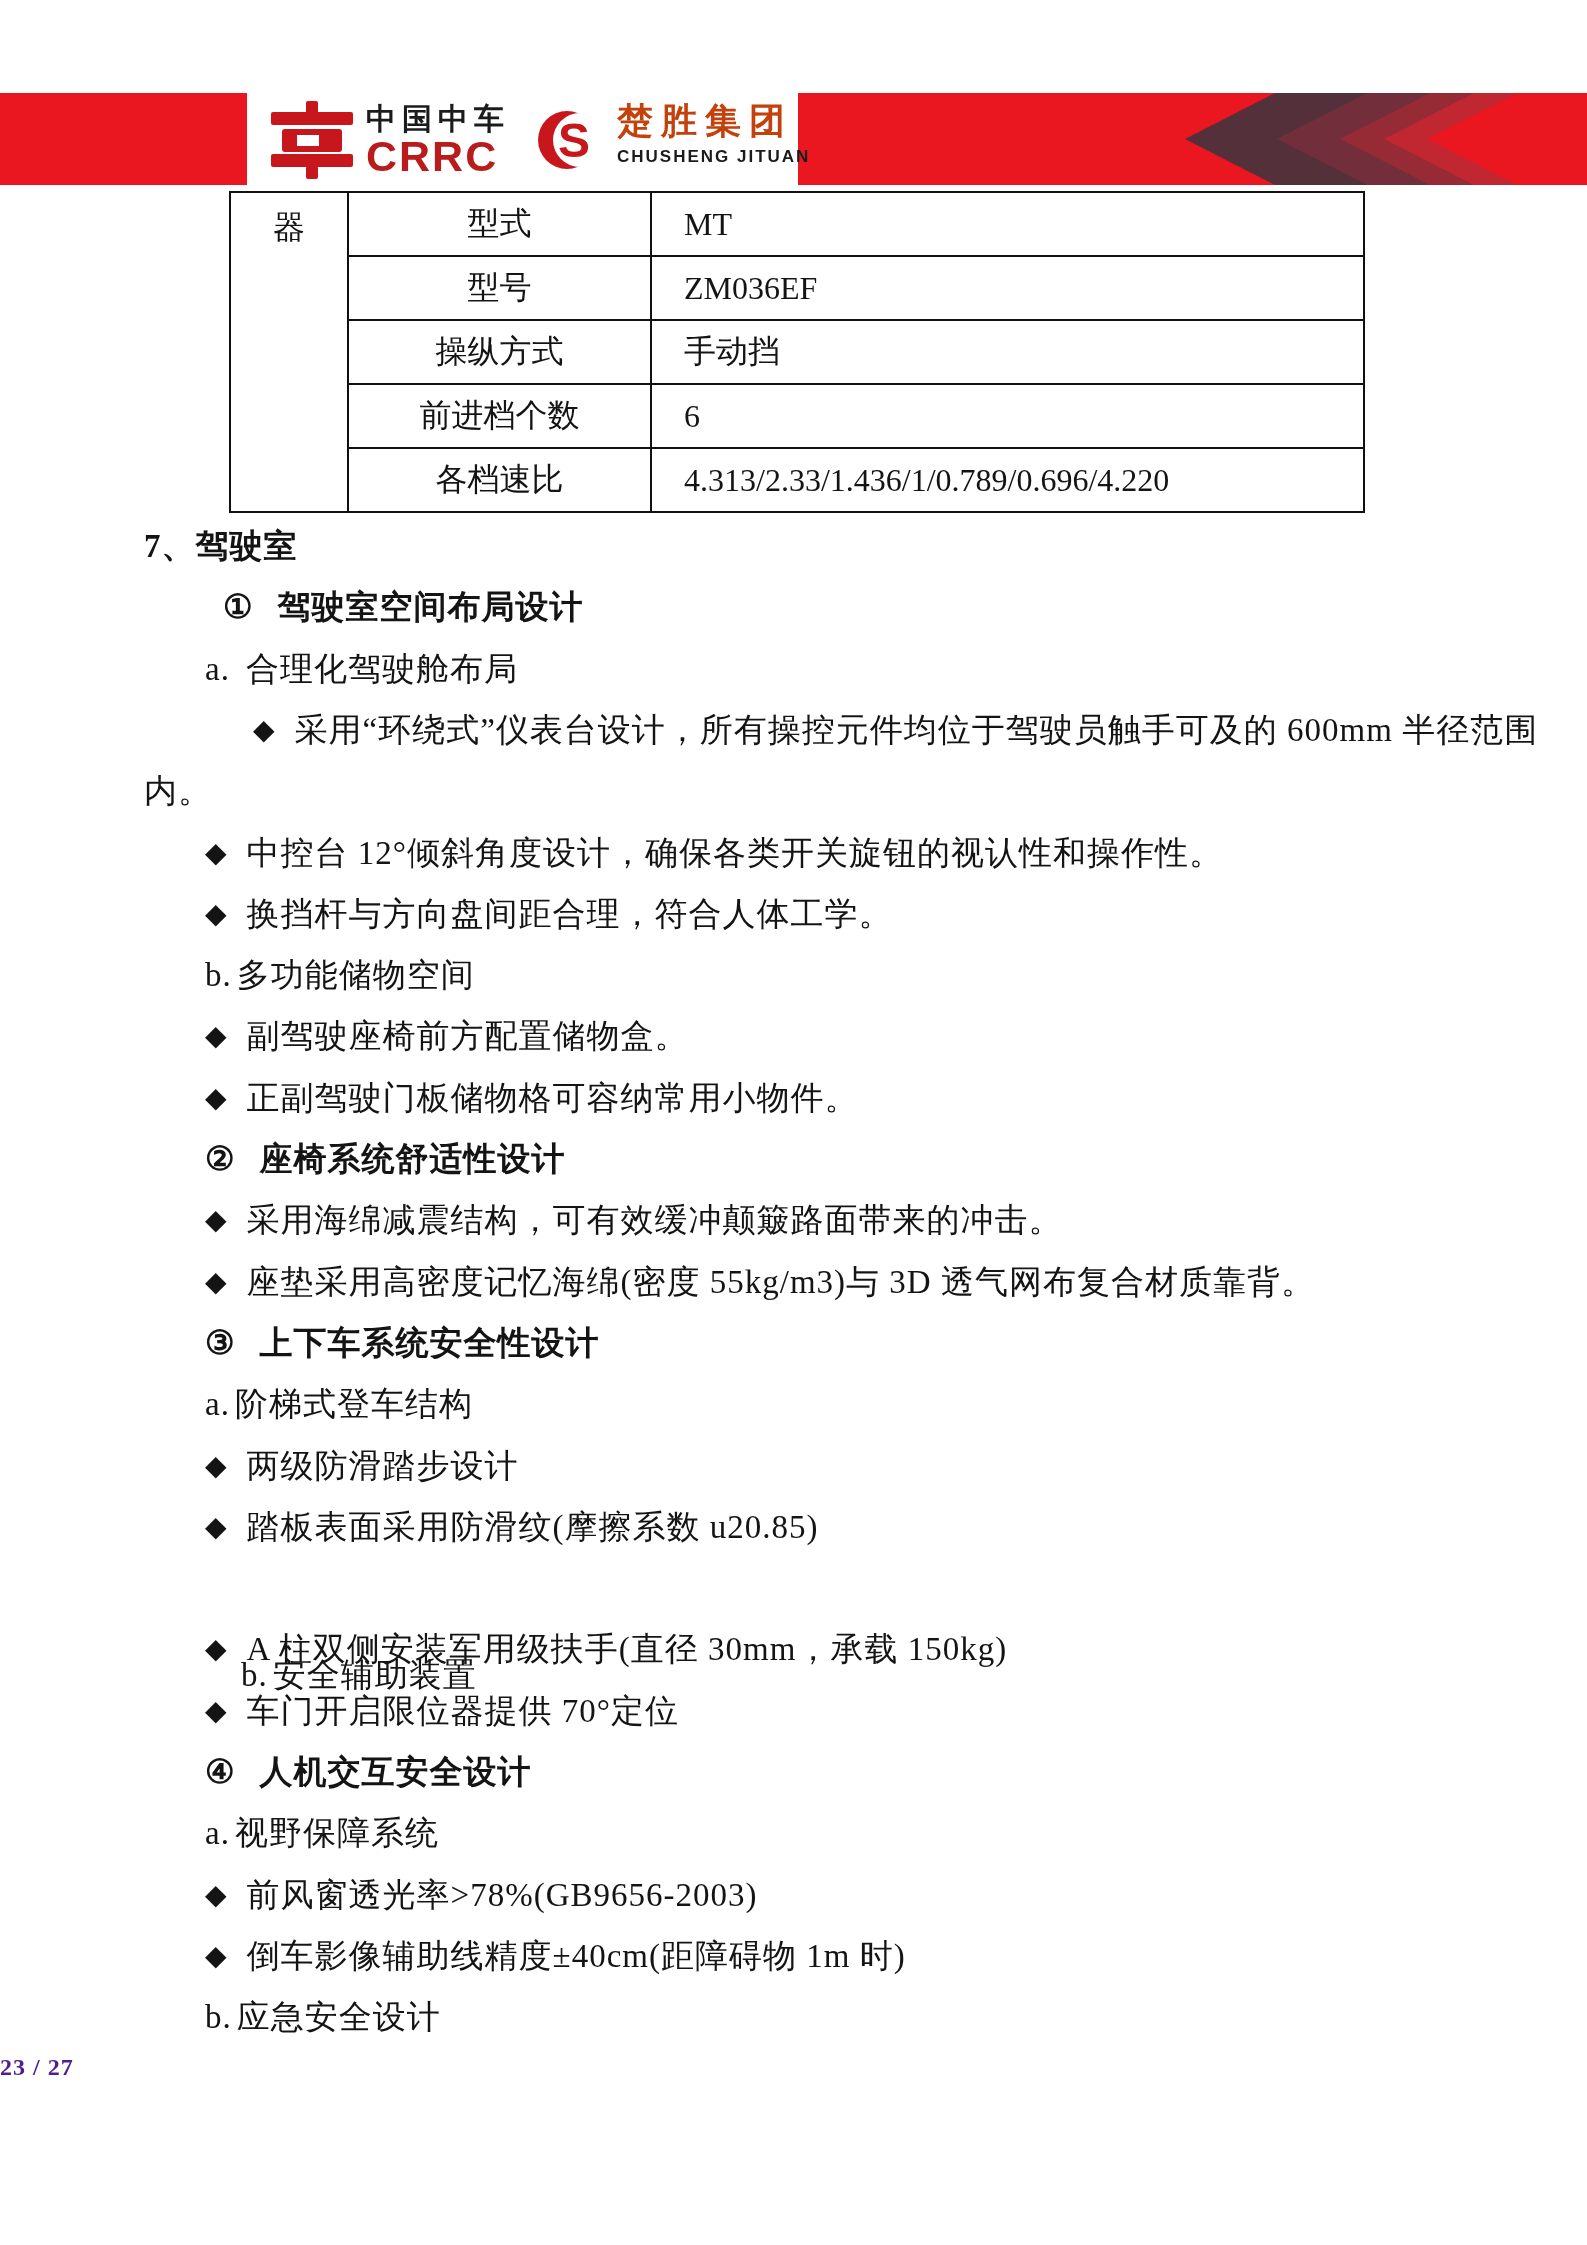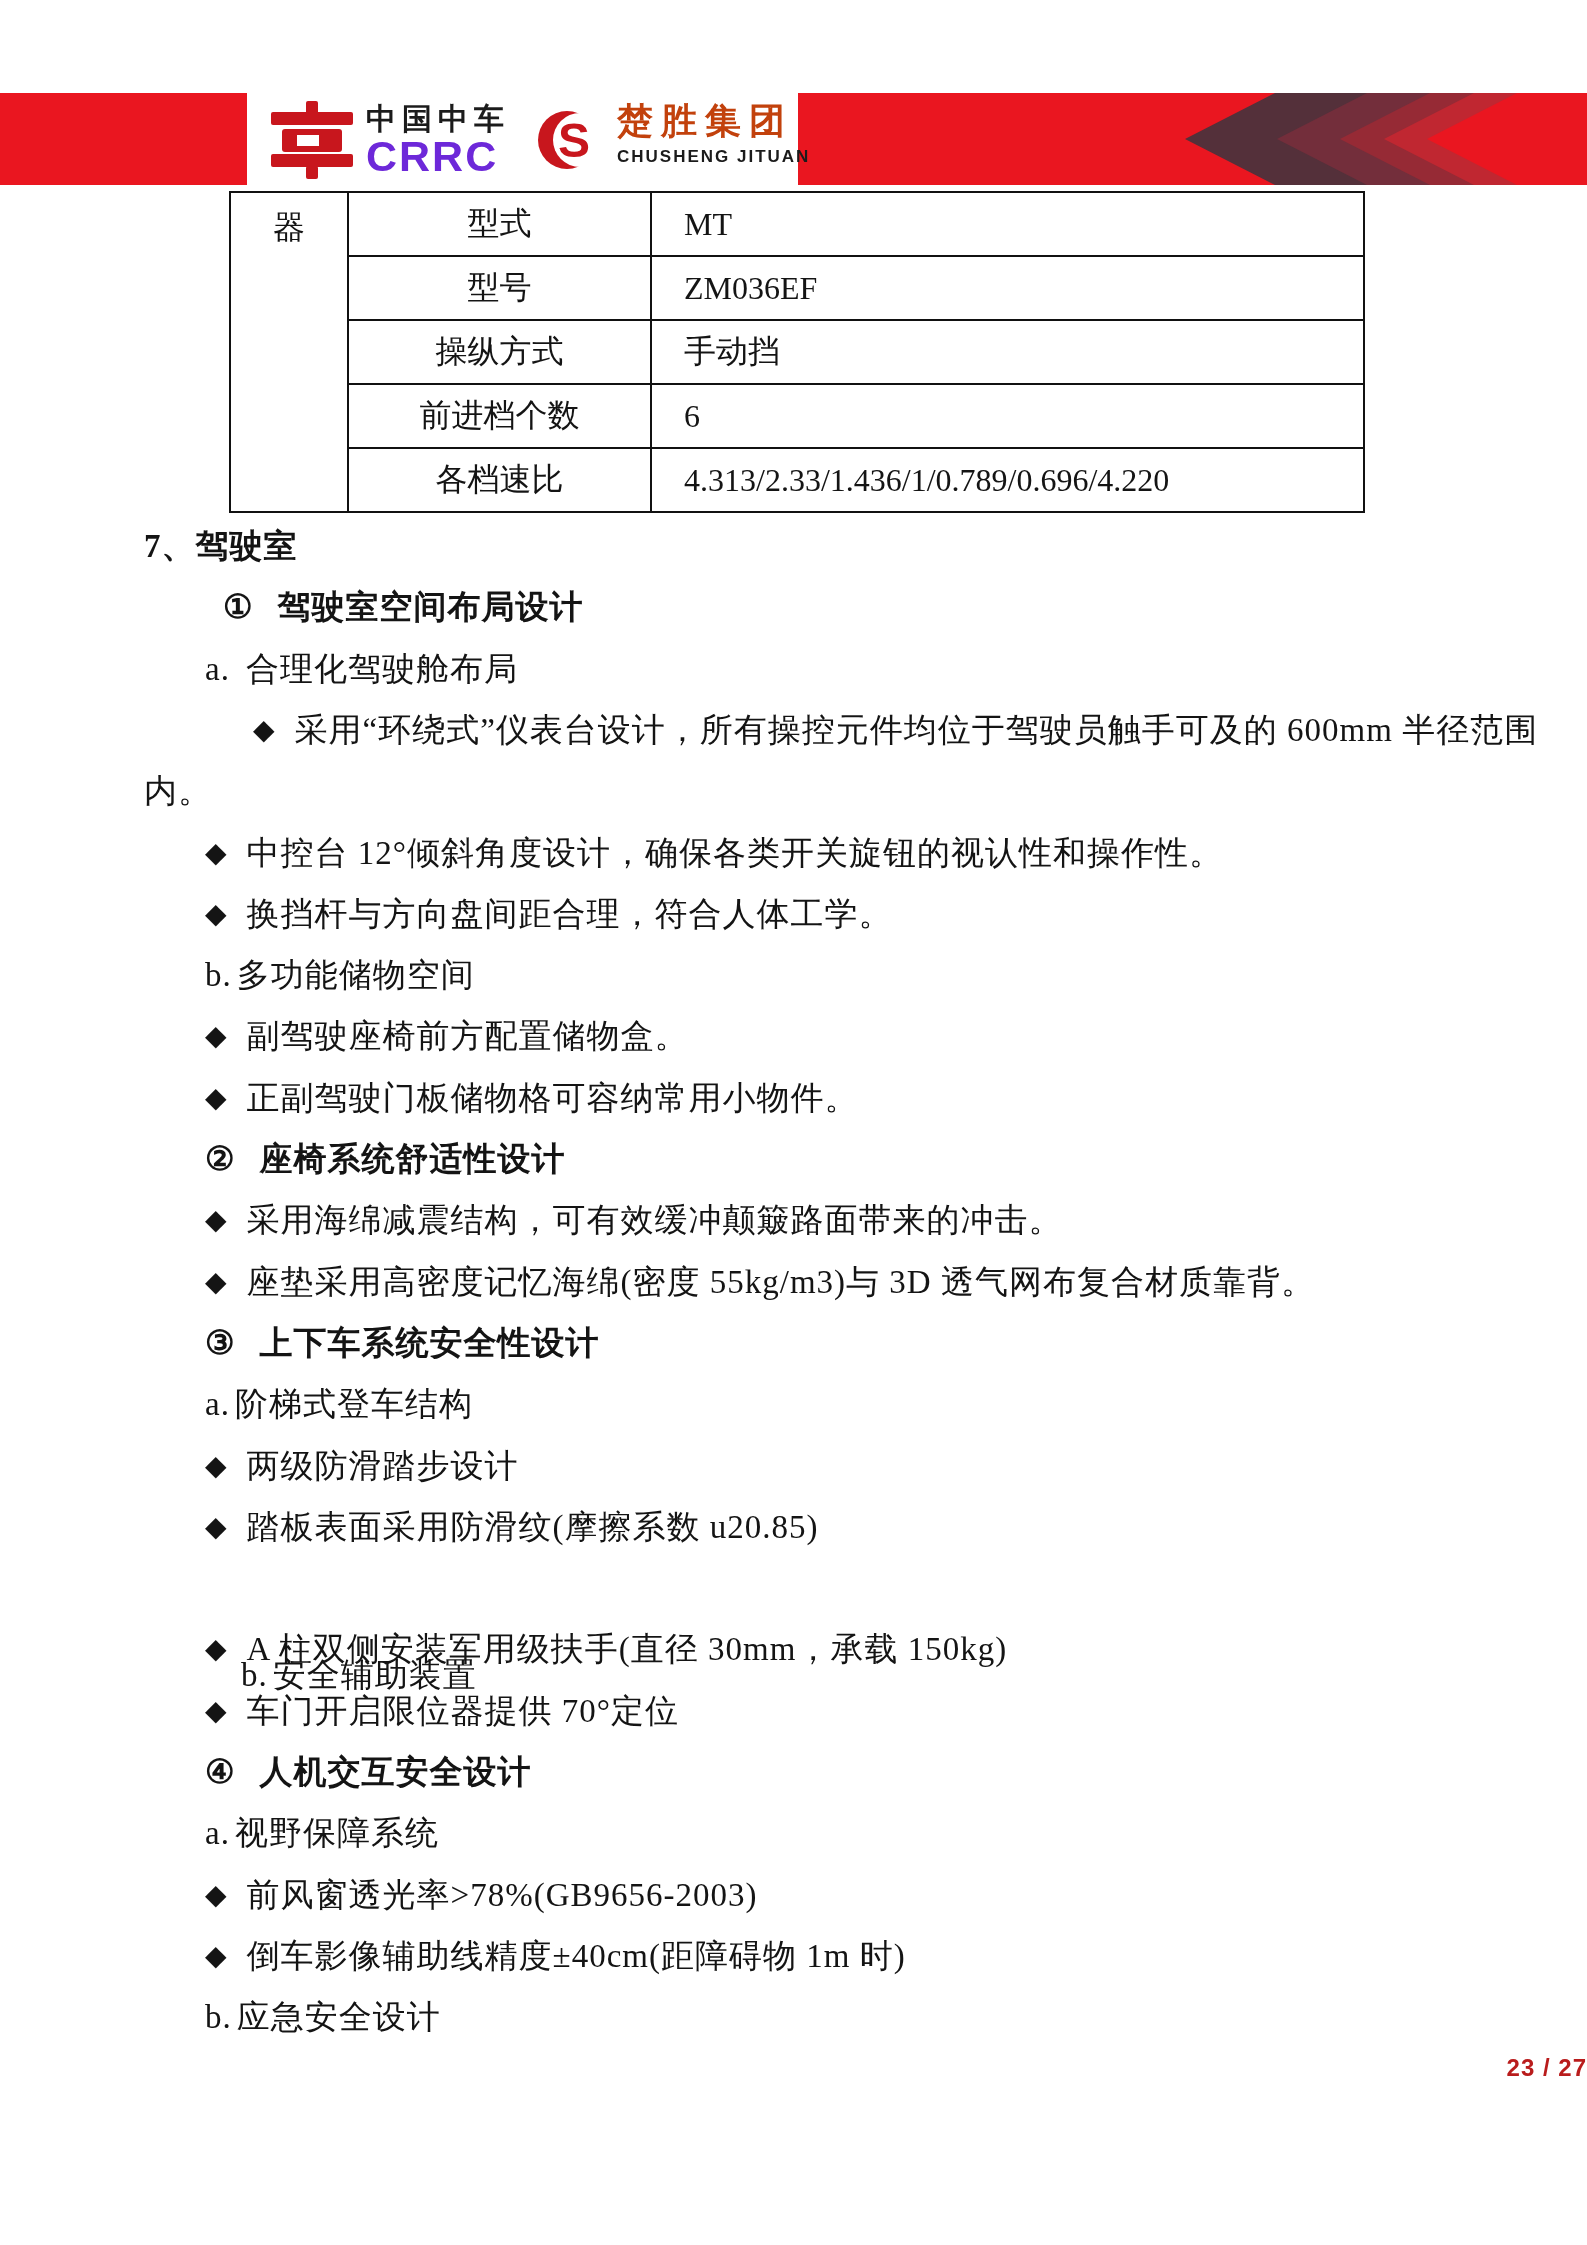--- a/index.html
+++ b/index.html
@@ -10,21 +10,21 @@
   .bar{position:absolute;top:93px;height:92px;background:#EA1620;}
   .bar-left{left:0;width:247px;}
   .bar-right{left:798px;width:789px;}
   .bar-right svg{position:absolute;left:0;top:0;}
 
   .crrc-logo{position:absolute;left:270px;top:101px;width:84px;height:78px;}
   .crrc-text{position:absolute;left:366px;top:104px;line-height:1;}
   .crrc-cn{font-family:"Liberation Sans","DejaVu Sans",sans-serif;font-weight:bold;
            font-size:30px;letter-spacing:6px;color:#1b1b1b;}
   .crrc-en{font-family:"Liberation Sans","DejaVu Sans",sans-serif;font-weight:800;
-           font-size:43px;letter-spacing:2px;color:#6d28d9;margin-top:1px;}
+           font-size:43px;letter-spacing:2px;color:#b91c1c;margin-top:1px;}
 
   .cs-logo{position:absolute;left:534px;top:100px;width:76px;height:80px;}
   .cs-text{position:absolute;left:617px;top:103px;line-height:1;}
   .cs-cn{font-family:"Liberation Sans","DejaVu Sans",sans-serif;font-weight:bold;
          font-size:36px;letter-spacing:8px;color:#c2410c;}
   .cs-en{font-family:"Liberation Sans","DejaVu Sans",sans-serif;font-weight:bold;
          font-size:17px;letter-spacing:2px;color:#1b1b1b;margin-top:9px;}
 
   
   table.spec{position:absolute;left:229px;top:191px;width:1134px;border-collapse:collapse;
@@ -40,23 +40,23 @@
       font-size:33px;letter-spacing:1px;color:#141414;}
   .bl.t-title,.bl.t-cont{left:144px;}
   .bl.bold{font-weight:bold;}
   .mk{display:inline-block;}
   .t-num .mk{margin-right:24px;}
   .t-alpha .mk{margin-right:5px;}
   .t-alpha_sp .mk{margin-right:16px;}
   .t-bullet .mk{margin-right:19px;font-size:28px;vertical-align:2px;}
 
   
-  .footer{position:absolute;left:0;top:2054px;width:100%;text-align:right;
-          font-family:Liberation Sans, sans-serif;font-weight:bold;
-          font-size:24px;letter-spacing:1px;color:#b91c1c;}
+  .footer{position:absolute;left:0;top:2054px;width:100%;text-align:left;
+          font-family:Liberation Serif, serif;font-weight:bold;
+          font-size:24px;letter-spacing:1px;color:#4c1d95;}
 </style>
 </head>
 <body>
 
 <div class="page">
 
   <div class="bar bar-left"></div>
   <div class="bar bar-right">
     <svg width="789" height="92" viewBox="0 0 789 92">
       <polygon points="537,46 627,0 719,0 629,46 719,92 627,92" fill="#C02731"></polygon>

